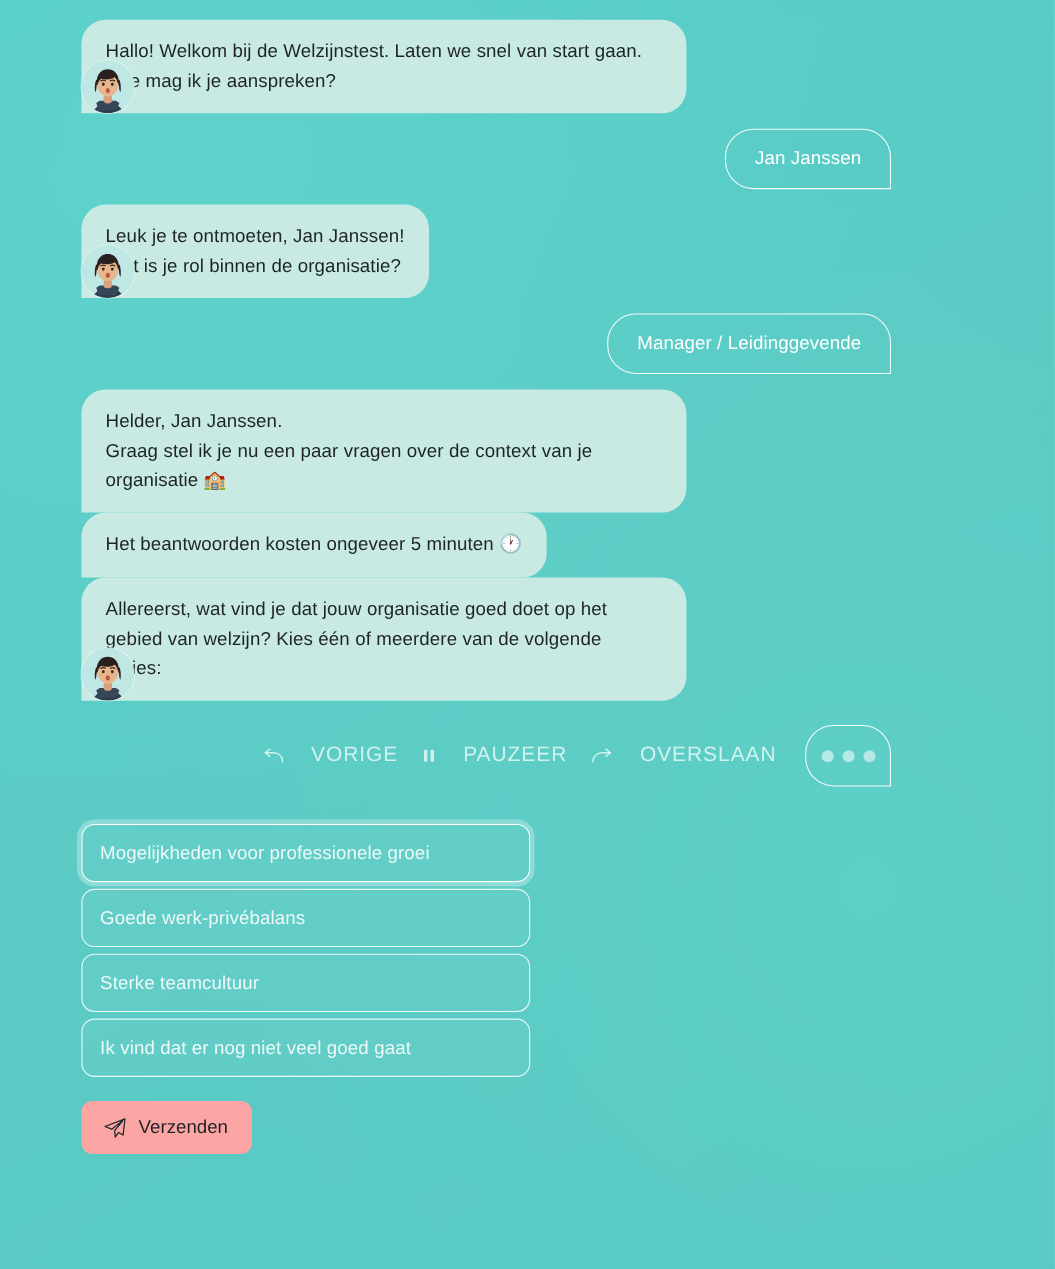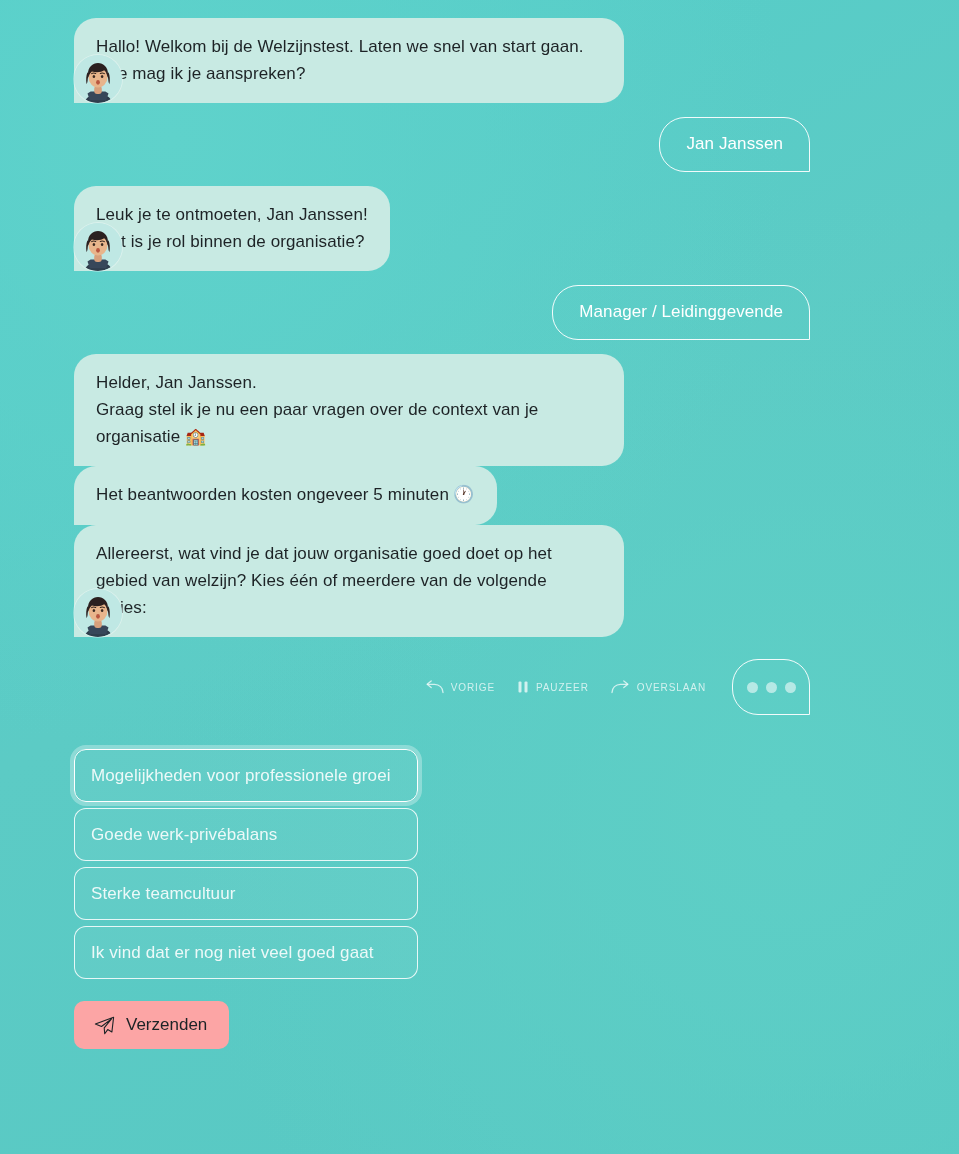--- a/index.html
+++ b/index.html
@@ -54,40 +54,40 @@
   }
 
   
   .controls {
     display: flex; align-items: center; justify-content: flex-end;
     gap: 22px;
     padding-right: 149px;
     margin-top: 22px;
   }
   .ctrl {
-    display: inline-flex; align-items: center; gap: 7px;
+    display: inline-flex; align-items: center; gap: 25px;
     color: rgba(255,255,255,.72);
-    font-size: 10px; letter-spacing: .9px;
+    font-size: 19px; letter-spacing: .9px;
     background: none; border: 0; cursor: pointer;
     font-family: "Liberation Sans", sans-serif;
   }
   .ctrl svg { display: block; }
   .typing {
     width: 78px; height: 56px;
     border: 1px solid rgba(255,255,255,.92);
     border-radius: 26px 26px 0 26px;
     display: flex; align-items: center; justify-content: center; gap: 8px;
     margin-left: 4px;
   }
   .typing i { width: 11px; height: 11px; border-radius: 50%; background: rgba(255,255,255,.55); display: block; }
 
   
   .options { margin: 34px 0 0 74px; }
   .option {
-    display: block; width: 344px; min-height: 53px;
+    display: block; width: 408px; min-height: 53px;
     margin-bottom: 6px;
     border: 1px solid rgba(255,255,255,.85);
     border-radius: 12px;
     background: rgba(255,255,255,.045);
     color: rgba(255,255,255,.88);
     font-size: 17px; text-align: left;
     padding: 14px 16px;
     cursor: pointer;
     font-family: "Liberation Sans", sans-serif;
     letter-spacing: .1px;

